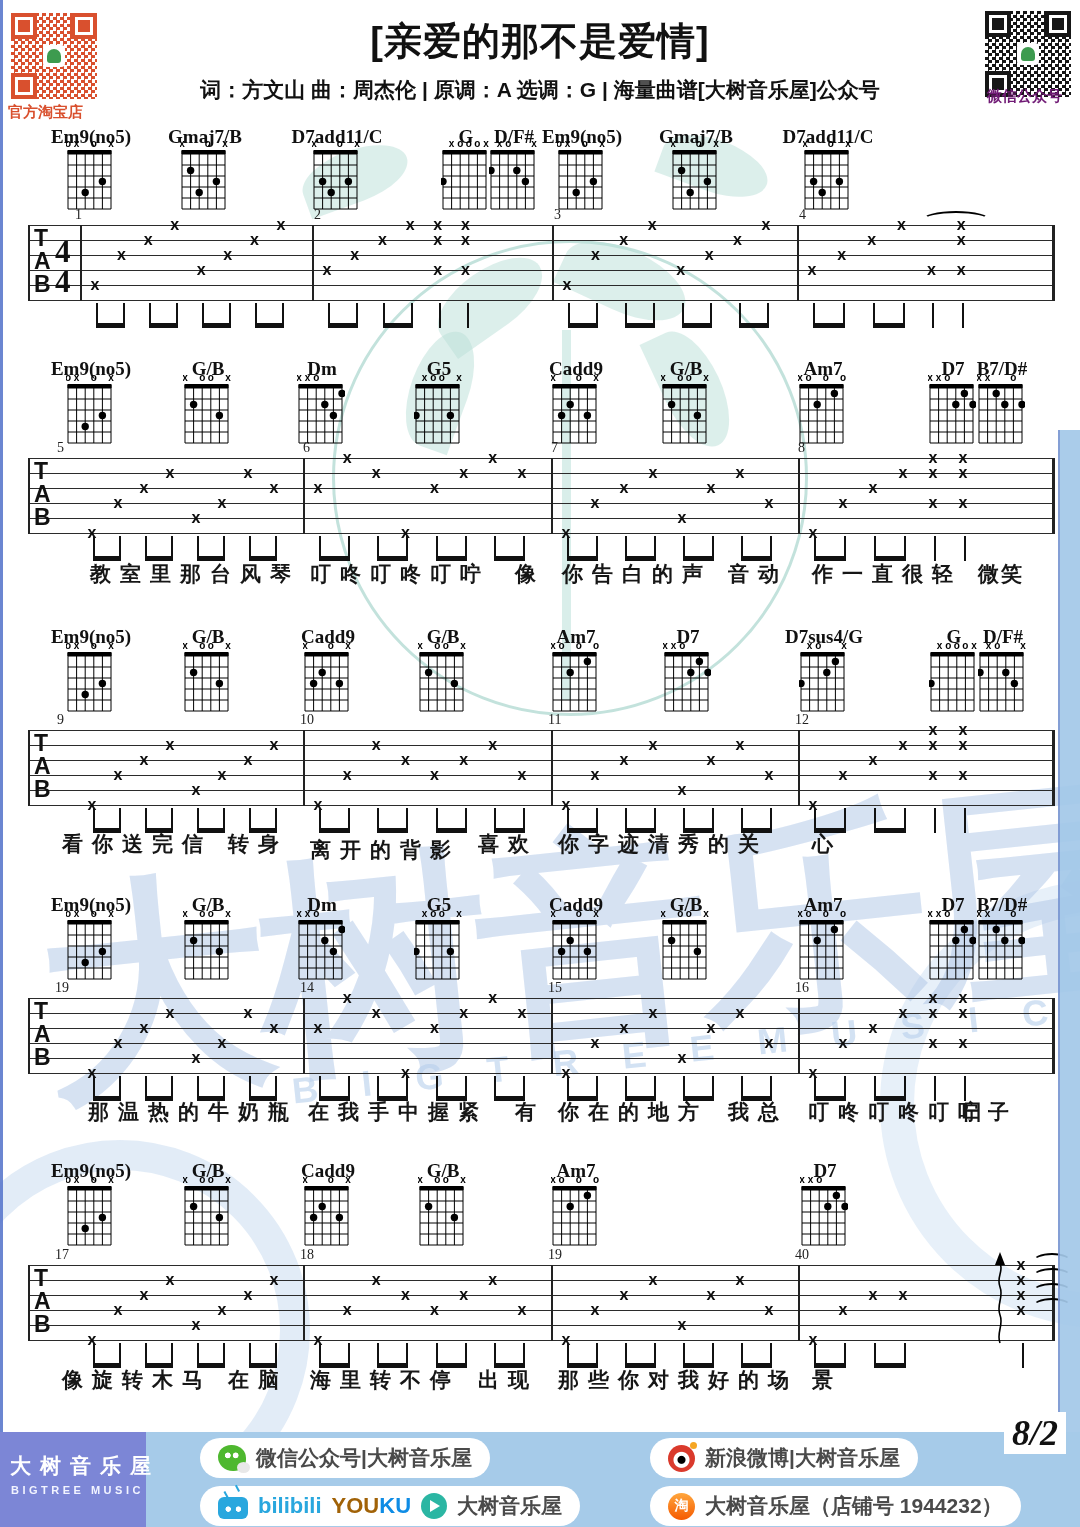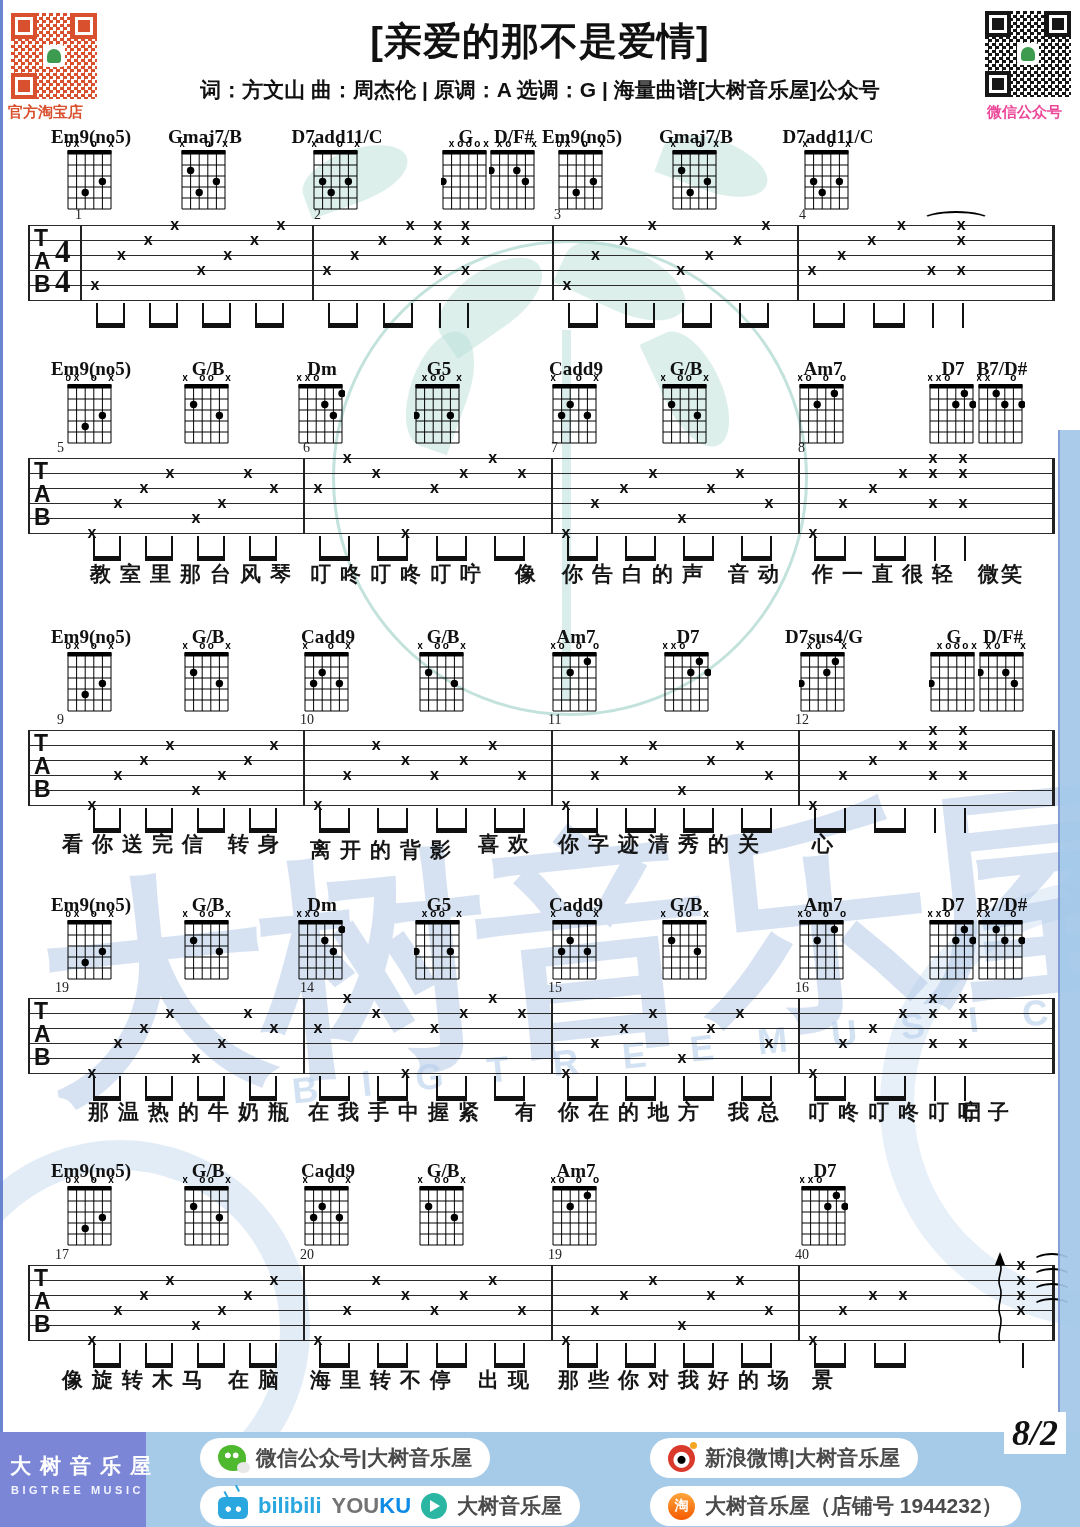--- a/index.html
+++ b/index.html
@@ -47,21 +47,21 @@
       radial-gradient(circle at 63% 40%, #fff 2.6px, transparent 3.2px),#4eb82f;position:relative;}
   .ic-wechat::after{content:"";position:absolute;right:-4px;bottom:-2px;width:13px;height:11px;border-radius:50%;background:#e8e8e8;}
   .ic-weibo{width:27px;height:27px;border-radius:50%;background:radial-gradient(circle at 50% 55%, #000 3.5px, #fff 4.5px 7.5px, #da3a2c 8.5px);position:relative;}
   .ic-weibo::after{content:"";position:absolute;top:-3px;right:-2px;width:7px;height:7px;border-radius:50%;background:#f6a623;}
   .ic-bili{width:30px;height:22px;border-radius:6px;background:
       radial-gradient(circle at 34% 55%, #fff 2.4px, transparent 3px),
       radial-gradient(circle at 68% 55%, #fff 2.4px, transparent 3px),#29a7de;position:relative;margin-top:4px;}
   .ic-bili::before{content:"";position:absolute;top:-6px;left:7px;width:2px;height:7px;background:#29a7de;transform:rotate(-28deg);box-shadow:13px 0 0 #29a7de;}
   .bili-word{color:#29a7de;font-size:22px;font-weight:900;}
   .youku-word{font-size:22px;font-weight:900;}
-  .youku-word .r{color:#737373}.youku-word .b{color:#0e8ce5}
+  .youku-word .r{color:#a16207}.youku-word .b{color:#0e8ce5}
   .ic-youku{width:26px;height:26px;border-radius:50%;background:#2bb6a3;position:relative;}
   .ic-youku::after{content:"";position:absolute;left:9px;top:7px;border-left:10px solid #fff;border-top:6px solid transparent;border-bottom:6px solid transparent;}
   .ic-taobao{width:27px;height:27px;border-radius:50%;background:linear-gradient(#ffa63d,#f55a00);color:#fff;font-size:14px;font-weight:700;display:flex;align-items:center;justify-content:center;}
   .page-num{font-family:"Liberation Serif",serif;font-style:italic;font-weight:700;font-size:36px;background:#fff;padding:0 8px;}
   .edge-left{left:0;top:0;width:3px;height:1527px;background:#5b79cc;opacity:.9;}
   .edge-right{left:1058px;top:430px;width:22px;height:1002px;background:#a3c8e9;border-left:2px solid #7a97d2;opacity:.92;}
 </style>
 </head>
 <body>
 
@@ -97,21 +97,21 @@
   </div>
   <div class="abs qr-caption" style="left:8px;top:103px;color:#d9502e;z-index:2;">官方淘宝店</div>
 
   <div class="qr" style="--c:#161616;left:982px;top:8px;z-index:2;">
     <div class="qr-px"></div>
     <div class="qr-f tl"></div>
     <div class="qr-f tr"></div>
     <div class="qr-f bl"></div>
     <div class="qr-logo"></div>
   </div>
-  <div class="abs qr-caption" style="left:987px;top:103px;color:#ec4899;z-index:2;text-align:right;">微信公众号</div>
+  <div class="abs qr-caption" style="left:987px;top:87px;color:#701a75;z-index:2;text-align:right;">微信公众号</div>
 
   <div id="systems">
       <div class="abs" style="left: 0px; top: 0px; width: 1080px; height: 0px; overflow: visible;">
         <div class="abs chord-name" style="left: 91px; top: 126px;">Em9(no5)</div>
         <div class="abs" style="left: 66px; top: 138px; width: 48px; height: 74px;"><svg width="48" height="74" xmlns="http://www.w3.org/2000/svg">
             <text x="2" y="9" font-size="10" font-weight="bold" text-anchor="middle" font-family="Liberation Sans, sans-serif">o</text>
             <text x="10.6" y="9" font-size="10" font-weight="bold" text-anchor="middle" font-family="Liberation Sans, sans-serif">x</text>
             <text x="27.799999999999997" y="9" font-size="10" font-weight="bold" text-anchor="middle" font-family="Liberation Sans, sans-serif">o</text>
             <text x="45" y="9" font-size="10" font-weight="bold" text-anchor="middle" font-family="Liberation Sans, sans-serif">x</text>
             <rect x="1.5" y="12" width="44" height="4" fill="#000"></rect>
@@ -1427,21 +1427,21 @@
         <div class="abs staff-line" style="left: 28px; top: 1295px; width: 1024px;"></div>
         <div class="abs staff-line" style="left: 28px; top: 1310px; width: 1024px;"></div>
         <div class="abs staff-line" style="left: 28px; top: 1325px; width: 1024px;"></div>
         <div class="abs staff-line" style="left: 28px; top: 1340px; width: 1024px;"></div>
         <div class="abs barline" style="left: 28px; top: 1265px; height: 76px;"></div>
         <div class="abs barline" style="left: 303px; top: 1265px; height: 76px;"></div>
         <div class="abs barline" style="left: 551px; top: 1265px; height: 76px;"></div>
         <div class="abs barline" style="left: 798px; top: 1265px; height: 76px;"></div>
         <div class="abs barline" style="left: 1052px; top: 1265px; height: 76px; width: 3px;"></div>
         <div class="abs bar-number" style="left: 55px; top: 1247px;">17</div>
-        <div class="abs bar-number" style="left: 300px; top: 1247px;">20</div>
+        <div class="abs bar-number" style="left: 300px; top: 1247px;">18</div>
         <div class="abs bar-number" style="left: 548px; top: 1247px;">19</div>
         <div class="abs bar-number" style="left: 795px; top: 1247px;">40</div>
         <div class="abs clef-letter" style="left: 34px; top: 1267px;">T</div>
         <div class="abs clef-letter" style="left: 34px; top: 1290px;">A</div>
         <div class="abs clef-letter" style="left: 34px; top: 1313px;">B</div>
         <div class="abs xmark" style="left: 87.5px; top: 1332px; font-size: 16px;">x</div>
         <div class="abs stem" style="left: 93px; top: 1343px; height: 25px;"></div>
         <div class="abs xmark" style="left: 113.5px; top: 1302px; font-size: 16px;">x</div>
         <div class="abs stem" style="left: 119px; top: 1343px; height: 25px;"></div>
         <div class="abs xmark" style="left: 139.5px; top: 1287px; font-size: 16px;">x</div>

